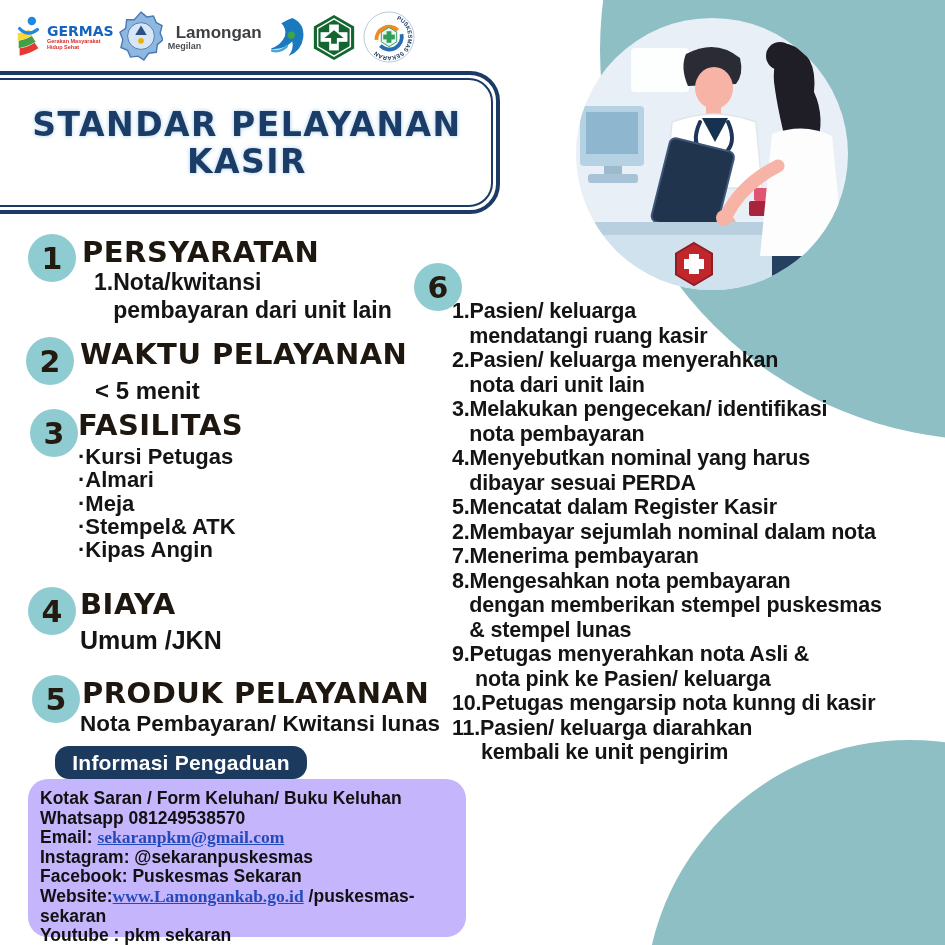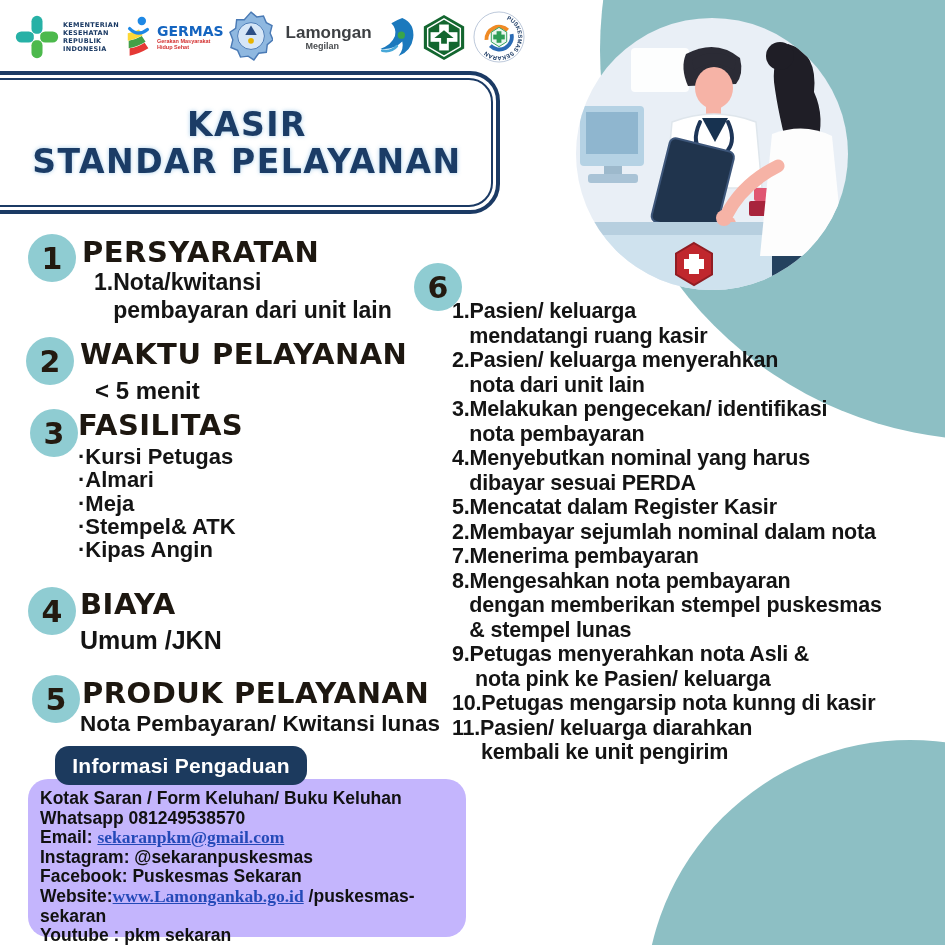--- a/index.html
+++ b/index.html
@@ -9,21 +9,21 @@
   .deco-tr{left:600px;top:-340px;width:780px;height:780px;}
   .deco-br{left:645px;top:740px;width:530px;height:530px;}
 
   .logo-bar{position:absolute;left:14px;top:8px;height:58px;display:flex;align-items:center;gap:5px;z-index:2;}
   .logo{display:flex;align-items:center;gap:3px;}
   .logo-minitext{font-family:"DejaVu Sans",sans-serif;font-weight:bold;font-size:6.5px;line-height:8px;
                  letter-spacing:.3px;color:#1b3a64;white-space:pre-line;}
   .germas-word{font-family:"DejaVu Sans",sans-serif;font-weight:bold;font-size:14px;color:#1565c0;line-height:14px;}
   .germas-tag{font-size:5.5px;font-weight:bold;color:#d32f2f;line-height:6.5px;white-space:pre-line;}
   .lamongan-word{font-size:17px;font-weight:bold;color:#3d4043;line-height:17px;padding-left:8px;}
-  .lamongan-sub{font-size:9px;font-weight:bold;color:#4a4d50;line-height:10px;margin-left:28px;}
+  .lamongan-sub{font-size:9px;font-weight:bold;color:#4a4d50;line-height:10px;}
 
   .illu{position:absolute;left:576px;top:18px;width:272px;height:272px;border-radius:50%;overflow:hidden;z-index:3;}
 
   .banner{position:absolute;left:-36px;top:71px;width:528px;height:135px;border:4px solid #1b3a64;
           border-radius:30px;background:#fff;z-index:2;}
   .banner-inner{position:absolute;inset:3px;border:2px solid #1b3a64;border-radius:24px;
           display:flex;flex-direction:column;align-items:center;justify-content:center;}
   .banner-text{font-family:"DejaVu Sans",sans-serif;font-weight:bold;font-size:33px;letter-spacing:1.5px;
           color:#1b3c66;line-height:37px;text-shadow:0 0 4px rgba(140,190,225,.75);padding-left:30px;}
 
@@ -34,50 +34,37 @@
           letter-spacing:.5px;color:#1d1710;z-index:2;}
   .sec-body{position:absolute;font-weight:bold;font-size:23px;color:#141414;white-space:pre-wrap;
           line-height:28px;z-index:2;}
   .bullets{position:absolute;font-weight:bold;font-size:22px;line-height:23.3px;z-index:2;}
 
   .proc-head{font-size:32px;}
   .proc-list{position:absolute;left:452px;top:299px;width:494px;z-index:1;}
   .proc-item{font-weight:bold;font-size:21.5px;line-height:24.5px;letter-spacing:-0.2px;
           white-space:pre-wrap;color:#141414;}
 
-  .pill{position:absolute;left:55px;top:746px;width:252px;height:39px;background:#1c3a5e;border-radius:14px;
+  .pill{position:absolute;left:55px;top:746px;width:252px;height:33px;background:#1c3a5e;border-radius:14px;
         display:flex;align-items:center;justify-content:center;z-index:3;}
   .pill-text{color:#ffffff;font-weight:bold;font-size:21px;letter-spacing:.2px;}
   .info-box{position:absolute;left:28px;top:779px;width:438px;height:158px;background:#c4b5fd;
         border-radius:20px;padding:10px 10px 6px 12px;box-sizing:border-box;z-index:2;}
   .info-line{font-weight:bold;font-size:17.5px;line-height:19.6px;color:#111;}
   .info-link{font-family:"Liberation Serif",serif;font-weight:bold;color:#2449b8;text-decoration:underline;}
 </style>
 </head>
 <body>
 
 <div class="stage">
 
   <div class="deco deco-tr"></div>
   <div class="deco deco-br"></div>
 
   <div class="logo-bar">
-    <div class="logo">
-      <svg width="46" height="46" viewBox="0 0 50 50">
-        <rect x="19" y="2" width="12" height="20" rx="6" fill="#27b1a6"></rect>
-        <rect x="19" y="28" width="12" height="20" rx="6" fill="#4cb94c"></rect>
-        <rect x="2" y="19" width="20" height="12" rx="6" fill="#27b1a6"></rect>
-        <rect x="28" y="19" width="20" height="12" rx="6" fill="#4cb94c"></rect>
-        <rect x="21.5" y="21.5" width="7" height="7" fill="#ffffff"></rect>
-      </svg>
-      <div class="logo-minitext">KEMENTERIAN
-KESEHATAN
-REPUBLIK
-INDONESIA</div>
-    </div>
     <div class="logo">
       <svg width="30" height="48" viewBox="0 0 32 48">
         <path d="M6 44 q10 -2 20 -8 l-4 -6 q-8 5 -16 6 z" fill="#e53935"></path>
         <path d="M5 36 q10 -2 18 -7 l-4 -6 q-7 4 -14 5 z" fill="#43a047"></path>
         <path d="M4 28 q9 -2 16 -6 l-4 -6 q-6 3 -12 4 z" fill="#fdd835"></path>
         <circle cx="19" cy="7" r="4.5" fill="#1e88e5"></circle>
         <path d="M6 15 q9 9 19 1" stroke="#1e88e5" stroke-width="3.5" fill="none" stroke-linecap="round"></path>
       </svg>
       <div>
         <div class="germas-word">GERMAS</div>
@@ -160,22 +147,22 @@
       <circle cx="204" cy="38" r="14" fill="#1f1e26"></circle>
       <path d="M196 116 q32 -12 60 2 l12 120 h-84 z" fill="#fdfdfd"></path>
       <rect x="196" y="238" width="86" height="40" fill="#24425f"></rect>
       <path d="M202 148 q-36 18 -52 50" stroke="#f6b3a6" stroke-width="13" fill="none" stroke-linecap="round"></path>
       <circle cx="148" cy="200" r="8" fill="#f6b3a6"></circle>
     </svg>
   </div>
 
   <div class="banner">
     <div class="banner-inner">
+      <div class="banner-text">STANDAR PELAYANAN</div>
       <div class="banner-text">KASIR</div>
-      <div class="banner-text">STANDAR PELAYANAN</div>
     </div>
   </div>
 
   <div class="num-circle" style="left:28px;top:234px;">1</div>
   <div class="sec-head" style="left:82px;top:235px;">PERSYARATAN</div>
   <div class="sec-body" style="left:94px;top:268px;">1.Nota/kwitansi
    pembayaran dari unit lain</div>
 
   <div class="num-circle" style="left:26px;top:337px;">2</div>
   <div class="sec-head" style="left:80px;top:337px;">WAKTU PELAYANAN</div>

